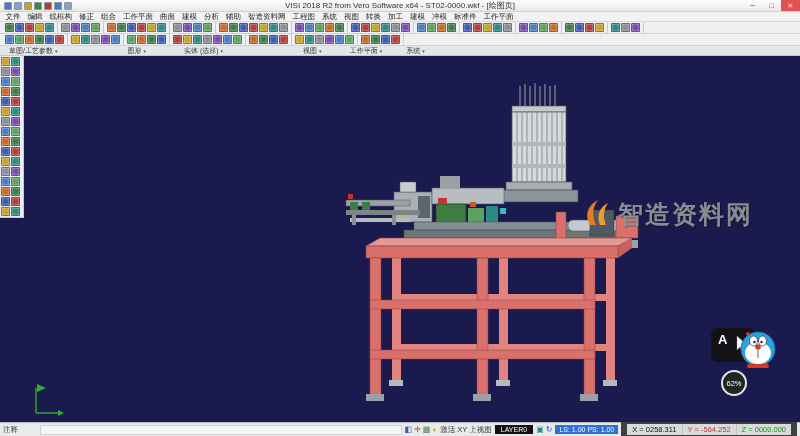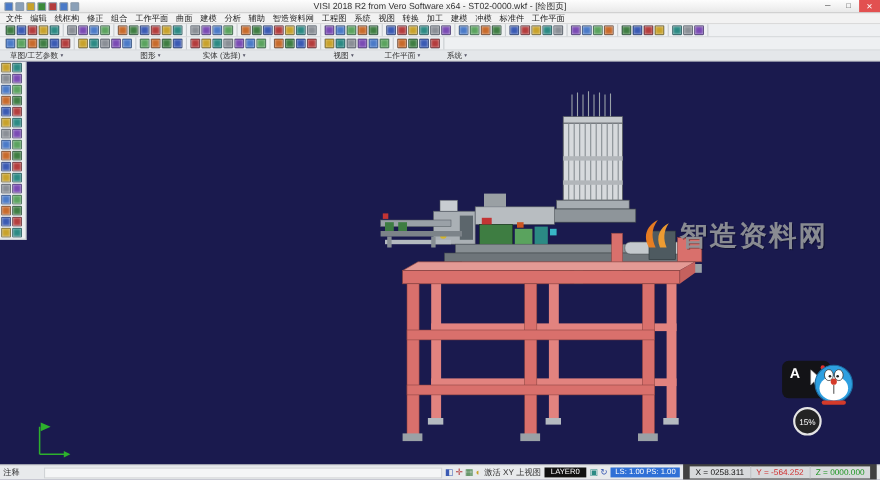--- a/index.html
+++ b/index.html
@@ -431,21 +431,21 @@
         <circle cx="19" cy="19" r="17" fill="#2e9fe0" stroke="#1a6aa0" stroke-width="1"></circle>
         <ellipse cx="19" cy="23" rx="13" ry="11" fill="#ffffff"></ellipse>
         <ellipse cx="14.5" cy="11" rx="4" ry="5" fill="#fff" stroke="#333" stroke-width="0.7"></ellipse>
         <ellipse cx="23.5" cy="11" rx="4" ry="5" fill="#fff" stroke="#333" stroke-width="0.7"></ellipse>
         <circle cx="15.5" cy="12" r="1.2" fill="#222"></circle>
           <circle cx="22.5" cy="12" r="1.2" fill="#222"></circle>
         <circle cx="19" cy="17" r="2.8" fill="#d43a2a"></circle>
         <line x1="19" y1="20" x2="19" y2="28" stroke="#333" stroke-width="0.8"></line>
         <rect x="8" y="34" width="22" height="4" rx="2" fill="#d43a2a"></rect>
       </svg>
-      <div class="zoom-badge">15%</div>
+      <div class="zoom-badge">62%</div>
     </div>
   </div>
 
   <div class="statusbar">
     <span class="sb-mode">注释</span>
     <div class="sb-spring"></div>
     <div class="sb-toggles">
         <span class="sb-toggle" style="color: rgb(58, 90, 180);">◧</span>
         <span class="sb-toggle" style="color: rgb(180, 60, 60);">✛</span>
         <span class="sb-toggle" style="color: rgb(62, 125, 66);">▦</span>

